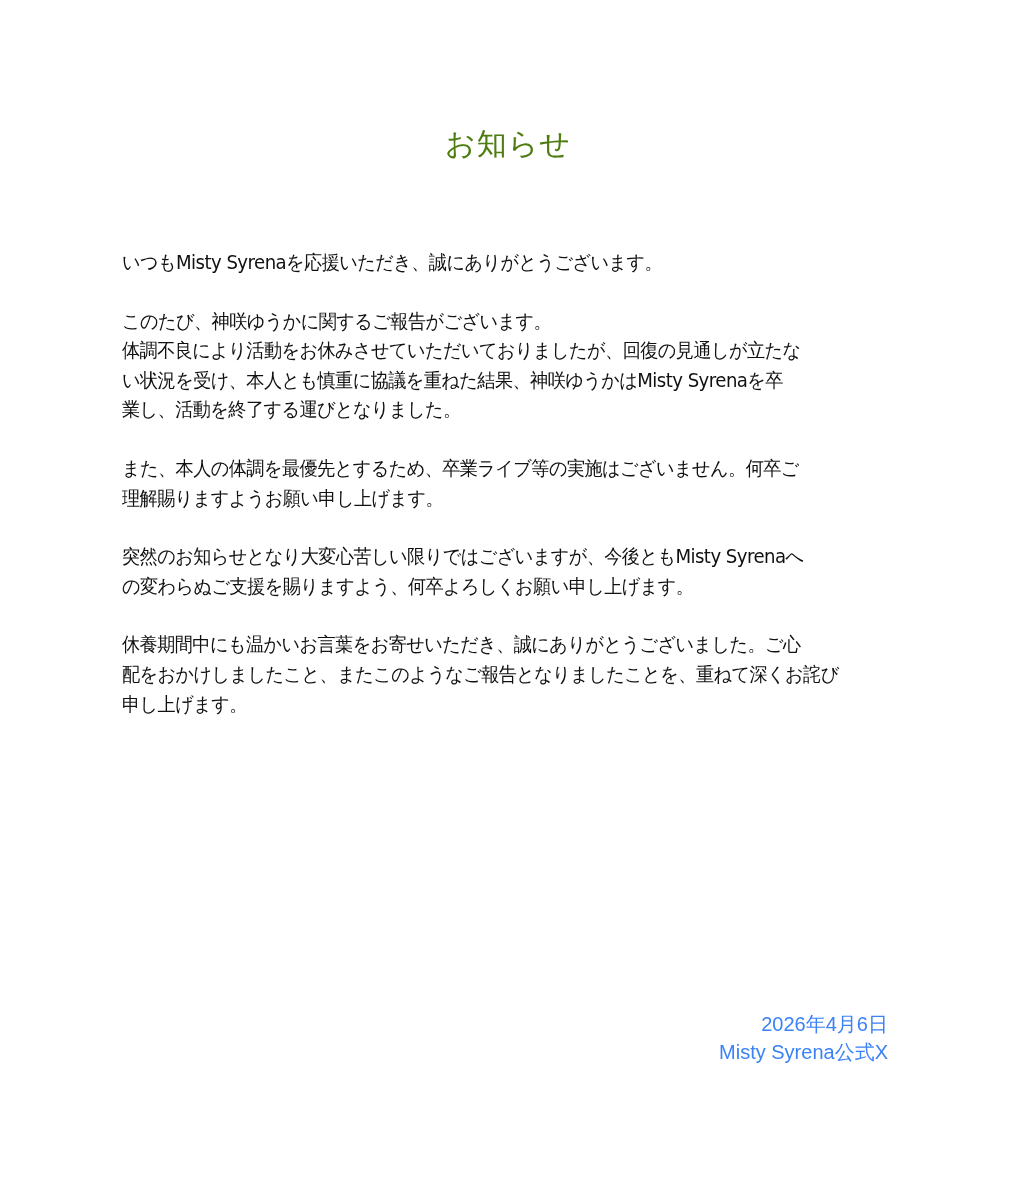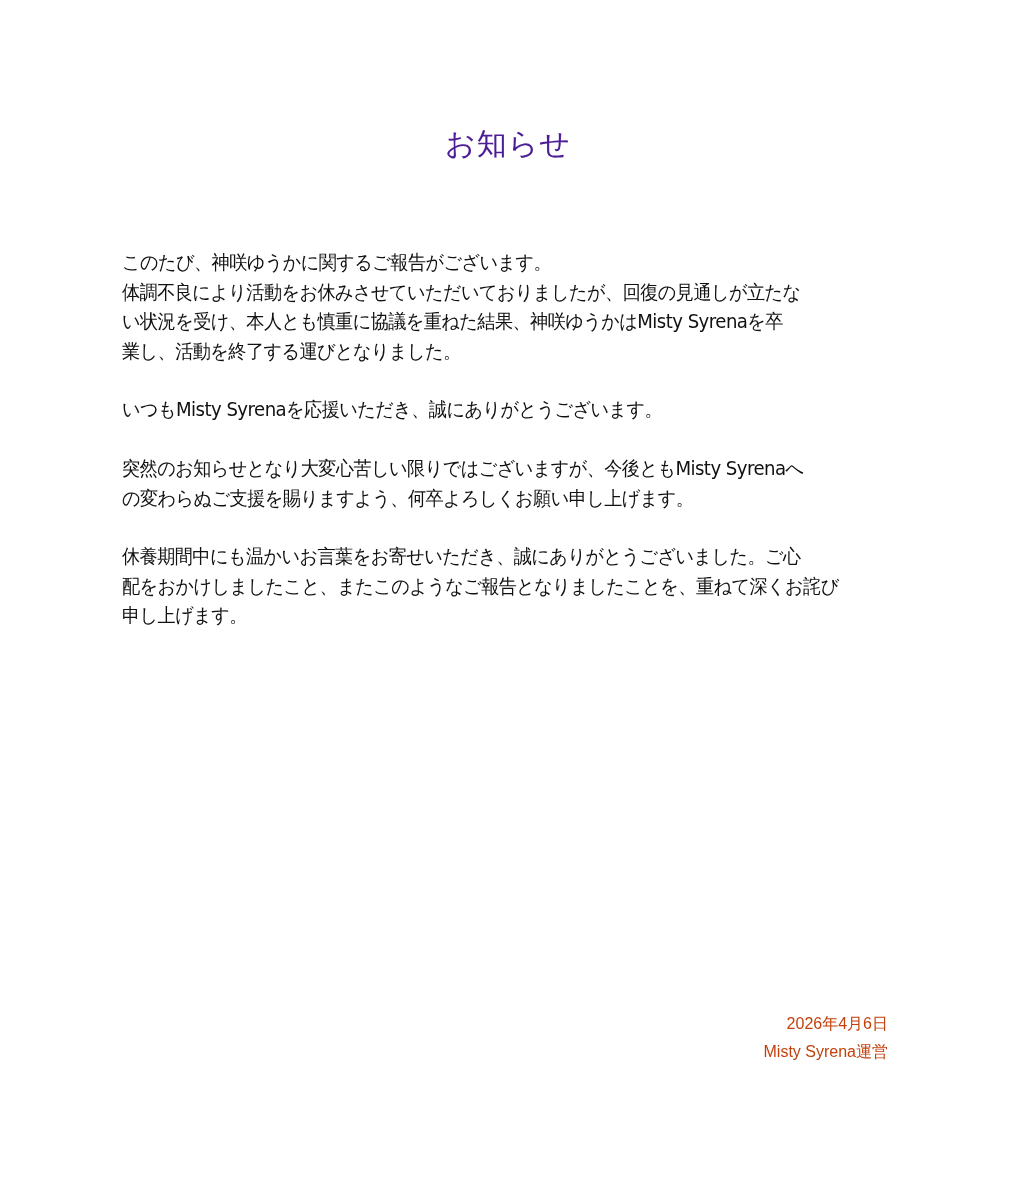--- a/index.html
+++ b/index.html
@@ -24,21 +24,21 @@
     }
     .title {
       position: absolute;
       left: 0;
       top: 122px;
       width: 1016px;
       text-align: center;
       font-size: 30px;
       line-height: 44px;
       letter-spacing: 1px;
-      color: #4c1d95;
+      color: #4d7c0f;
     }
     .body {
       position: absolute;
       left: 122px;
       top: 248px;
       width: 780px;
     }
     .para {
       margin: 0 0 29px 0;
     }
@@ -55,59 +55,63 @@
     }
     .signature {
       position: absolute;
       right: 128px;
       top: 1010px;
       text-align: right;
     }
     .sig-line {
       display: block;
       font-family: "Liberation Sans", sans-serif;
-      font-size: 16px;
+      font-size: 20px;
       line-height: 28px;
-      color: #c2410c;
+      color: #3b82f6;
     }
   </style>
 </head>
 <body>
 
 <div class="page">
 
   <div class="title">お知らせ</div>
 
   <div class="body">
 
     <div class="para">
+      <span class="line">いつもMisty Syrenaを応援いただき、誠にありがとうございます。</span>
+    </div>
+
+    <div class="para">
       <span class="line">このたび、神咲ゆうかに関するご報告がございます。</span>
       <span class="line">体調不良により活動をお休みさせていただいておりましたが、回復の見通しが立たな</span>
       <span class="line">い状況を受け、本人とも慎重に協議を重ねた結果、神咲ゆうかはMisty Syrenaを卒</span>
       <span class="line">業し、活動を終了する運びとなりました。</span>
     </div>
 
+
     <div class="para">
-      <span class="line">いつもMisty Syrenaを応援いただき、誠にありがとうございます。</span>
+      <span class="line">また、本人の体調を最優先とするため、卒業ライブ等の実施はございません。何卒ご</span>
+      <span class="line">理解賜りますようお願い申し上げます。</span>
     </div>
-
-
 
 
     <div class="para">
       <span class="line">突然のお知らせとなり大変心苦しい限りではございますが、今後ともMisty Syrenaへ</span>
       <span class="line">の変わらぬご支援を賜りますよう、何卒よろしくお願い申し上げます。</span>
     </div>
 
     <div class="para">
       <span class="line">休養期間中にも温かいお言葉をお寄せいただき、誠にありがとうございました。ご心</span>
       <span class="line">配をおかけしましたこと、またこのようなご報告となりましたことを、重ねて深くお詫び</span>
       <span class="line">申し上げます。</span>
     </div>
 
   </div>
 
   <div class="signature">
     <span class="sig-line">2026年4月6日</span>
-    <span class="sig-line">Misty Syrena運営</span>
+    <span class="sig-line">Misty Syrena公式X</span>
   </div>
 
 </div>
 
 </body></html>

